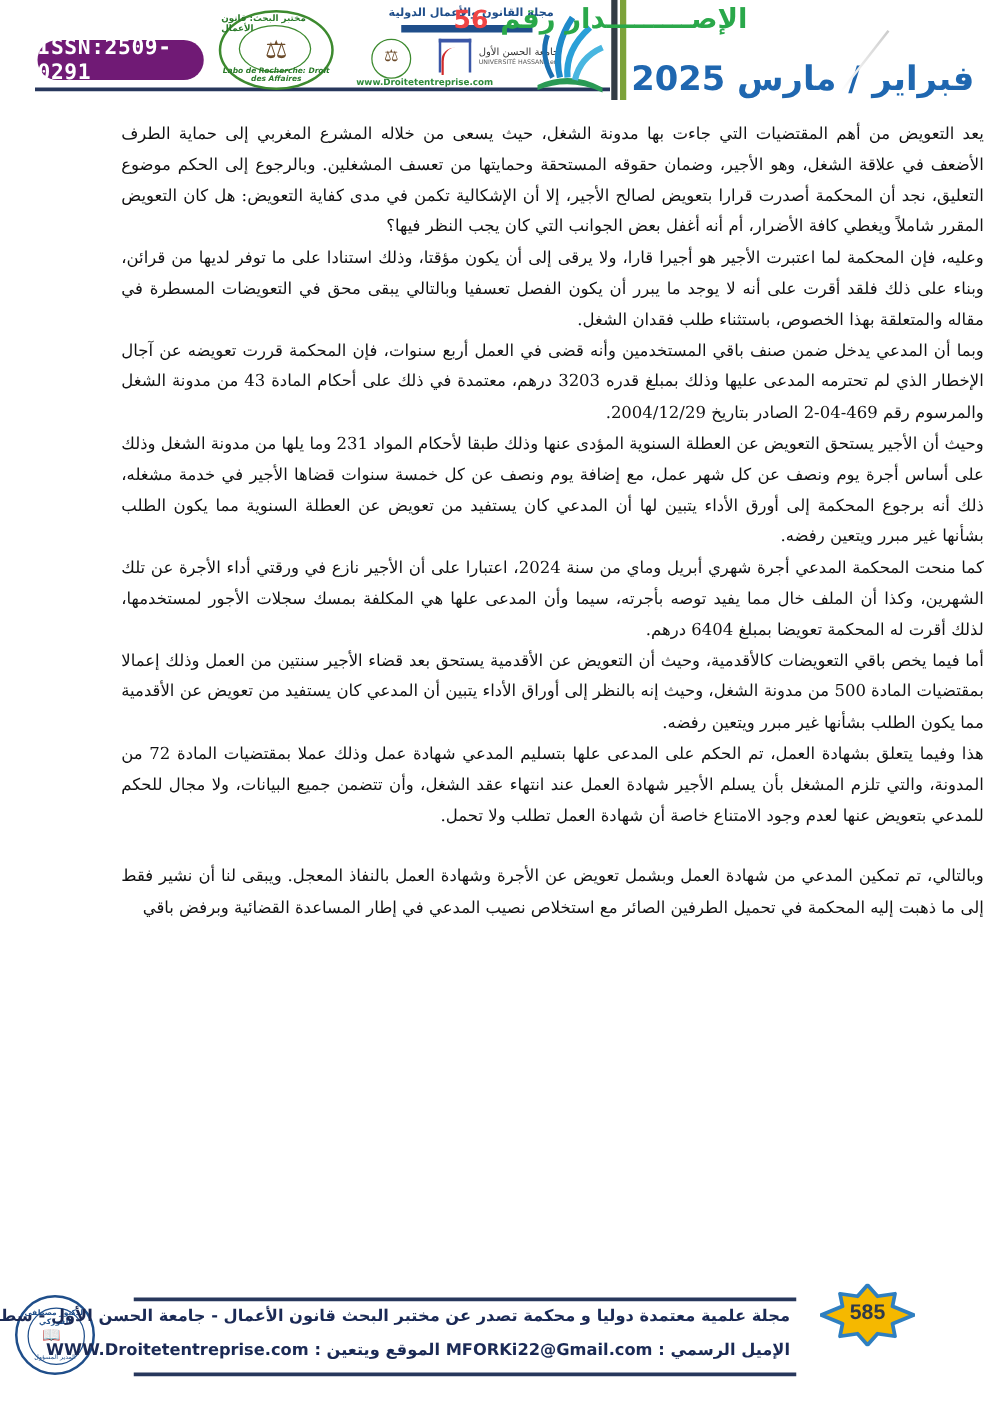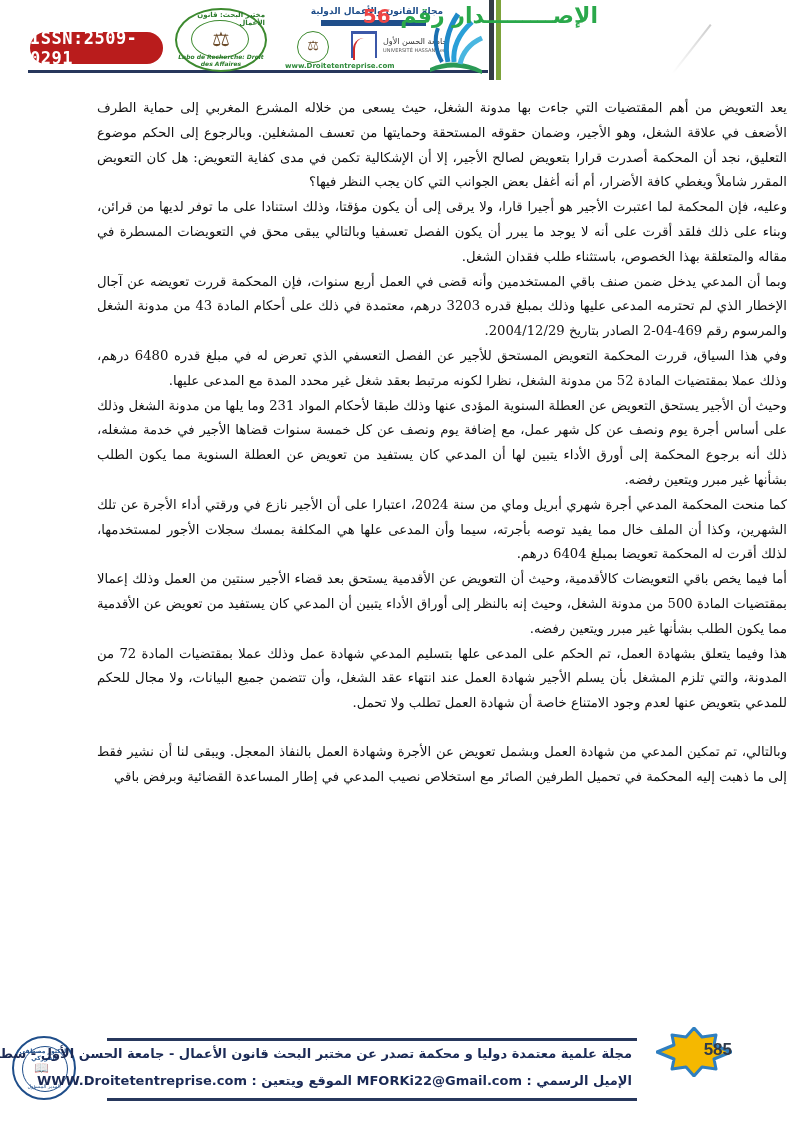--- a/index.html
+++ b/index.html
@@ -2,33 +2,33 @@
 <html><head>
 <meta charset="utf-8">
 <style>
   html, body { margin: 0; padding: 0; background: #ffffff; }
   body { width: 794px; height: 1123px; position: relative; overflow: hidden; font-family: "DejaVu Sans", sans-serif; }
 
   
   .header { position: absolute; left: 0; top: 0; width: 794px; height: 92px; }
   .issn-pill {
     position: absolute; left: 30px; top: 32px; width: 133px; height: 32px;
-    background: #b91c1c; border-radius: 16px; color: #fff;
+    background: #701a75; border-radius: 16px; color: #fff;
     font-family: "DejaVu Sans Mono", monospace; font-weight: bold; font-size: 17px;
     display: flex; align-items: center; justify-content: center; letter-spacing: 0.5px;
   }
   .header-rule { position: absolute; left: 28px; top: 70px; width: 460px; height: 3px; background: #27375c; }
 
   .lab-seal {
     position: absolute; left: 175px; top: 8px; width: 88px; height: 60px;
     border: 2px solid #3d8a2f; border-radius: 50%; background: #fff;
   }
   .lab-seal .inner { position: absolute; left: 14px; top: 10px; width: 56px; height: 36px; border: 1px solid #3d8a2f; border-radius: 50%; }
   .lab-seal .scale { position: absolute; left: 33px; top: 18px; width: 22px; height: 22px; color: #6b4b2a; font-size: 20px; line-height: 22px; text-align: center; }
-  .lab-seal .ring-text { position: absolute; left: 0; right: 0; top: 1px; text-align: right; font-size: 7px; color: #2a7a2a; font-weight: bold; }
+  .lab-seal .ring-text { position: absolute; left: 0; right: 0; top: 1px; text-align: left; font-size: 7px; color: #2a7a2a; font-weight: bold; }
   .lab-seal .ring-text-b { position: absolute; left: 0; right: 0; bottom: 3px; text-align: center; font-size: 6px; color: #2a7a2a; font-weight: bold; font-style: italic; }
 
   .journal-logo { position: absolute; left: 283px; top: 4px; width: 200px; height: 72px; }
   .journal-logo .jtitle { position: absolute; right: 40px; top: 2px; font-size: 9px; font-weight: bold; color: #1f4e8a; direction: rtl; white-space: nowrap; }
   .journal-logo .jband { position: absolute; left: 38px; top: 16px; width: 105px; height: 6px; background: #1f4e8a; }
   .journal-logo .mini-seal { position: absolute; left: 14px; top: 27px; width: 30px; height: 30px; border: 1.5px solid #3d8a2f; border-radius: 50%; }
   .journal-logo .mini-seal span { position: absolute; left: 0; right: 0; top: 6px; text-align: center; font-size: 13px; color: #6b4b2a; }
   .journal-logo .uni-mark { position: absolute; left: 68px; top: 27px; width: 22px; height: 24px; border-top: 3px solid #3b57a8; border-left: 2px solid #3b57a8; border-right: 2px solid #3b57a8; }
   .journal-logo .uni-arc { position: absolute; left: 70px; top: 34px; width: 20px; height: 22px; border-left: 2px solid #d02a2a; border-radius: 50% 0 0 0; }
   .journal-logo .uni-name { position: absolute; left: 100px; top: 33px; font-size: 8px; color: #333; direction: rtl; white-space: nowrap; }
@@ -64,21 +64,21 @@
   .footer-seal .top-text { position: absolute; left: 0; right: 0; top: 9px; text-align: center; font-size: 6px; color: #1f4e8a; font-weight: bold; direction: rtl; }
   .footer-seal .bot-text { position: absolute; left: 0; right: 0; bottom: 9px; text-align: center; font-size: 5px; color: #1f4e8a; direction: rtl; }
 
   .footer-rule-top { position: absolute; left: 107px; top: 1038px; width: 530px; height: 3px; background: #27375c; }
   .footer-rule-bot { position: absolute; left: 107px; top: 1098px; width: 530px; height: 3px; background: #27375c; }
   .footer-line1 { position: absolute; right: 162px; top: 1046px; direction: rtl; white-space: nowrap; font-size: 13px; font-weight: bold; color: #1b2a55; }
   .footer-line2 { position: absolute; right: 162px; top: 1073px; direction: rtl; white-space: nowrap; font-size: 13px; font-weight: bold; color: #1b2a55; }
   .footer-line2 .ltr { direction: ltr; unicode-bidi: embed; }
 
   .page-star { position: absolute; left: 656px; top: 1027px; width: 76px; height: 50px; }
-  .page-num { position: absolute; left: 656px; top: 1040px; width: 76px; text-align: right; font-family: "Liberation Sans", sans-serif; font-weight: bold; font-size: 17px; color: #2e3a4a; }
+  .page-num { position: absolute; left: 656px; top: 1040px; width: 76px; text-align: center; font-family: "Liberation Sans", sans-serif; font-weight: bold; font-size: 17px; color: #2e3a4a; }
 </style>
 </head>
 <body>
 
 <div class="header">
   <div class="issn-pill">ISSN:2509-0291</div>
   <div class="header-rule"></div>
 
   <div class="lab-seal">
     <div class="ring-text">مختبر البحث: قانون الأعمال</div>
@@ -107,28 +107,28 @@
     </svg>
   </div>
 
   <div class="vbar-dark"></div>
   <div class="vbar-green"></div>
 
   <div class="issue-line">
     <span class="word">الإصـــــــــدار رقم</span>
     <span class="num">56</span>
   </div>
+  <div class="date-line">فبراير / مارس 2025</div>
   <div class="diag-line"></div>
 </div>
 
 <div class="content">
   <p>يعد التعويض من أهم المقتضيات التي جاءت بها مدونة الشغل، حيث يسعى من خلاله المشرع المغربي إلى حماية الطرف الأضعف في علاقة الشغل، وهو الأجير، وضمان حقوقه المستحقة وحمايتها من تعسف المشغلين. وبالرجوع إلى الحكم موضوع التعليق، نجد أن المحكمة أصدرت قرارا بتعويض لصالح الأجير، إلا أن الإشكالية تكمن في مدى كفاية التعويض: هل كان التعويض المقرر شاملاً ويغطي كافة الأضرار، أم أنه أغفل بعض الجوانب التي كان يجب النظر فيها؟</p>
   <p>وعليه، فإن المحكمة لما اعتبرت الأجير هو أجيرا قارا، ولا يرقى إلى أن يكون مؤقتا، وذلك استنادا على ما توفر لديها من قرائن، وبناء على ذلك فلقد أقرت على أنه لا يوجد ما يبرر أن يكون الفصل تعسفيا وبالتالي يبقى محق في التعويضات المسطرة في مقاله والمتعلقة بهذا الخصوص، باستثناء طلب فقدان الشغل.</p>
   <p>وبما أن المدعي يدخل ضمن صنف باقي المستخدمين وأنه قضى في العمل أربع سنوات، فإن المحكمة قررت تعويضه عن آجال الإخطار الذي لم تحترمه المدعى عليها وذلك بمبلغ قدره 3203 درهم، معتمدة في ذلك على أحكام المادة 43 من مدونة الشغل والمرسوم رقم 469-04-2 الصادر بتاريخ 2004/12/29.</p>
-  <p>وفي هذا السياق، قررت المحكمة التعويض المستحق للأجير عن الفصل التعسفي الذي تعرض له في مبلغ قدره 6480 درهم، وذلك عملا بمقتضيات المادة 52 من مدونة الشغل، نظرا لكونه مرتبط بعقد شغل غير محدد المدة مع المدعى عليها.</p>
   <p>وحيث أن الأجير يستحق التعويض عن العطلة السنوية المؤدى عنها وذلك طبقا لأحكام المواد 231 وما يلها من مدونة الشغل وذلك على أساس أجرة يوم ونصف عن كل شهر عمل، مع إضافة يوم ونصف عن كل خمسة سنوات قضاها الأجير في خدمة مشغله، ذلك أنه برجوع المحكمة إلى أورق الأداء يتبين لها أن المدعي كان يستفيد من تعويض عن العطلة السنوية مما يكون الطلب بشأنها غير مبرر ويتعين رفضه.</p>
   <p>كما منحت المحكمة المدعي أجرة شهري أبريل وماي من سنة 2024، اعتبارا على أن الأجير نازع في ورقتي أداء الأجرة عن تلك الشهرين، وكذا أن الملف خال مما يفيد توصه بأجرته، سيما وأن المدعى علها هي المكلفة بمسك سجلات الأجور لمستخدمها، لذلك أقرت له المحكمة تعويضا بمبلغ 6404 درهم.</p>
   <p>أما فيما يخص باقي التعويضات كالأقدمية، وحيث أن التعويض عن الأقدمية يستحق بعد قضاء الأجير سنتين من العمل وذلك إعمالا بمقتضيات المادة 500 من مدونة الشغل، وحيث إنه بالنظر إلى أوراق الأداء يتبين أن المدعي كان يستفيد من تعويض عن الأقدمية مما يكون الطلب بشأنها غير مبرر ويتعين رفضه.</p>
   <p>هذا وفيما يتعلق بشهادة العمل، تم الحكم على المدعى علها بتسليم المدعي شهادة عمل وذلك عملا بمقتضيات المادة 72 من المدونة، والتي تلزم المشغل بأن يسلم الأجير شهادة العمل عند انتهاء عقد الشغل، وأن تتضمن جميع البيانات، ولا مجال للحكم للمدعي بتعويض عنها لعدم وجود الامتناع خاصة أن شهادة العمل تطلب ولا تحمل.</p>
   <p class="spacer"></p>
   <p>وبالتالي، تم تمكين المدعي من شهادة العمل وبشمل تعويض عن الأجرة وشهادة العمل بالنفاذ المعجل. ويبقى لنا أن نشير فقط إلى ما ذهبت إليه المحكمة في تحميل الطرفين الصائر مع استخلاص نصيب المدعي في إطار المساعدة القضائية وبرفض باقي</p>
 </div>
 
 <div class="footer-seal">
   <div class="top-text">الدكتور مصطفى الفوركي</div>

